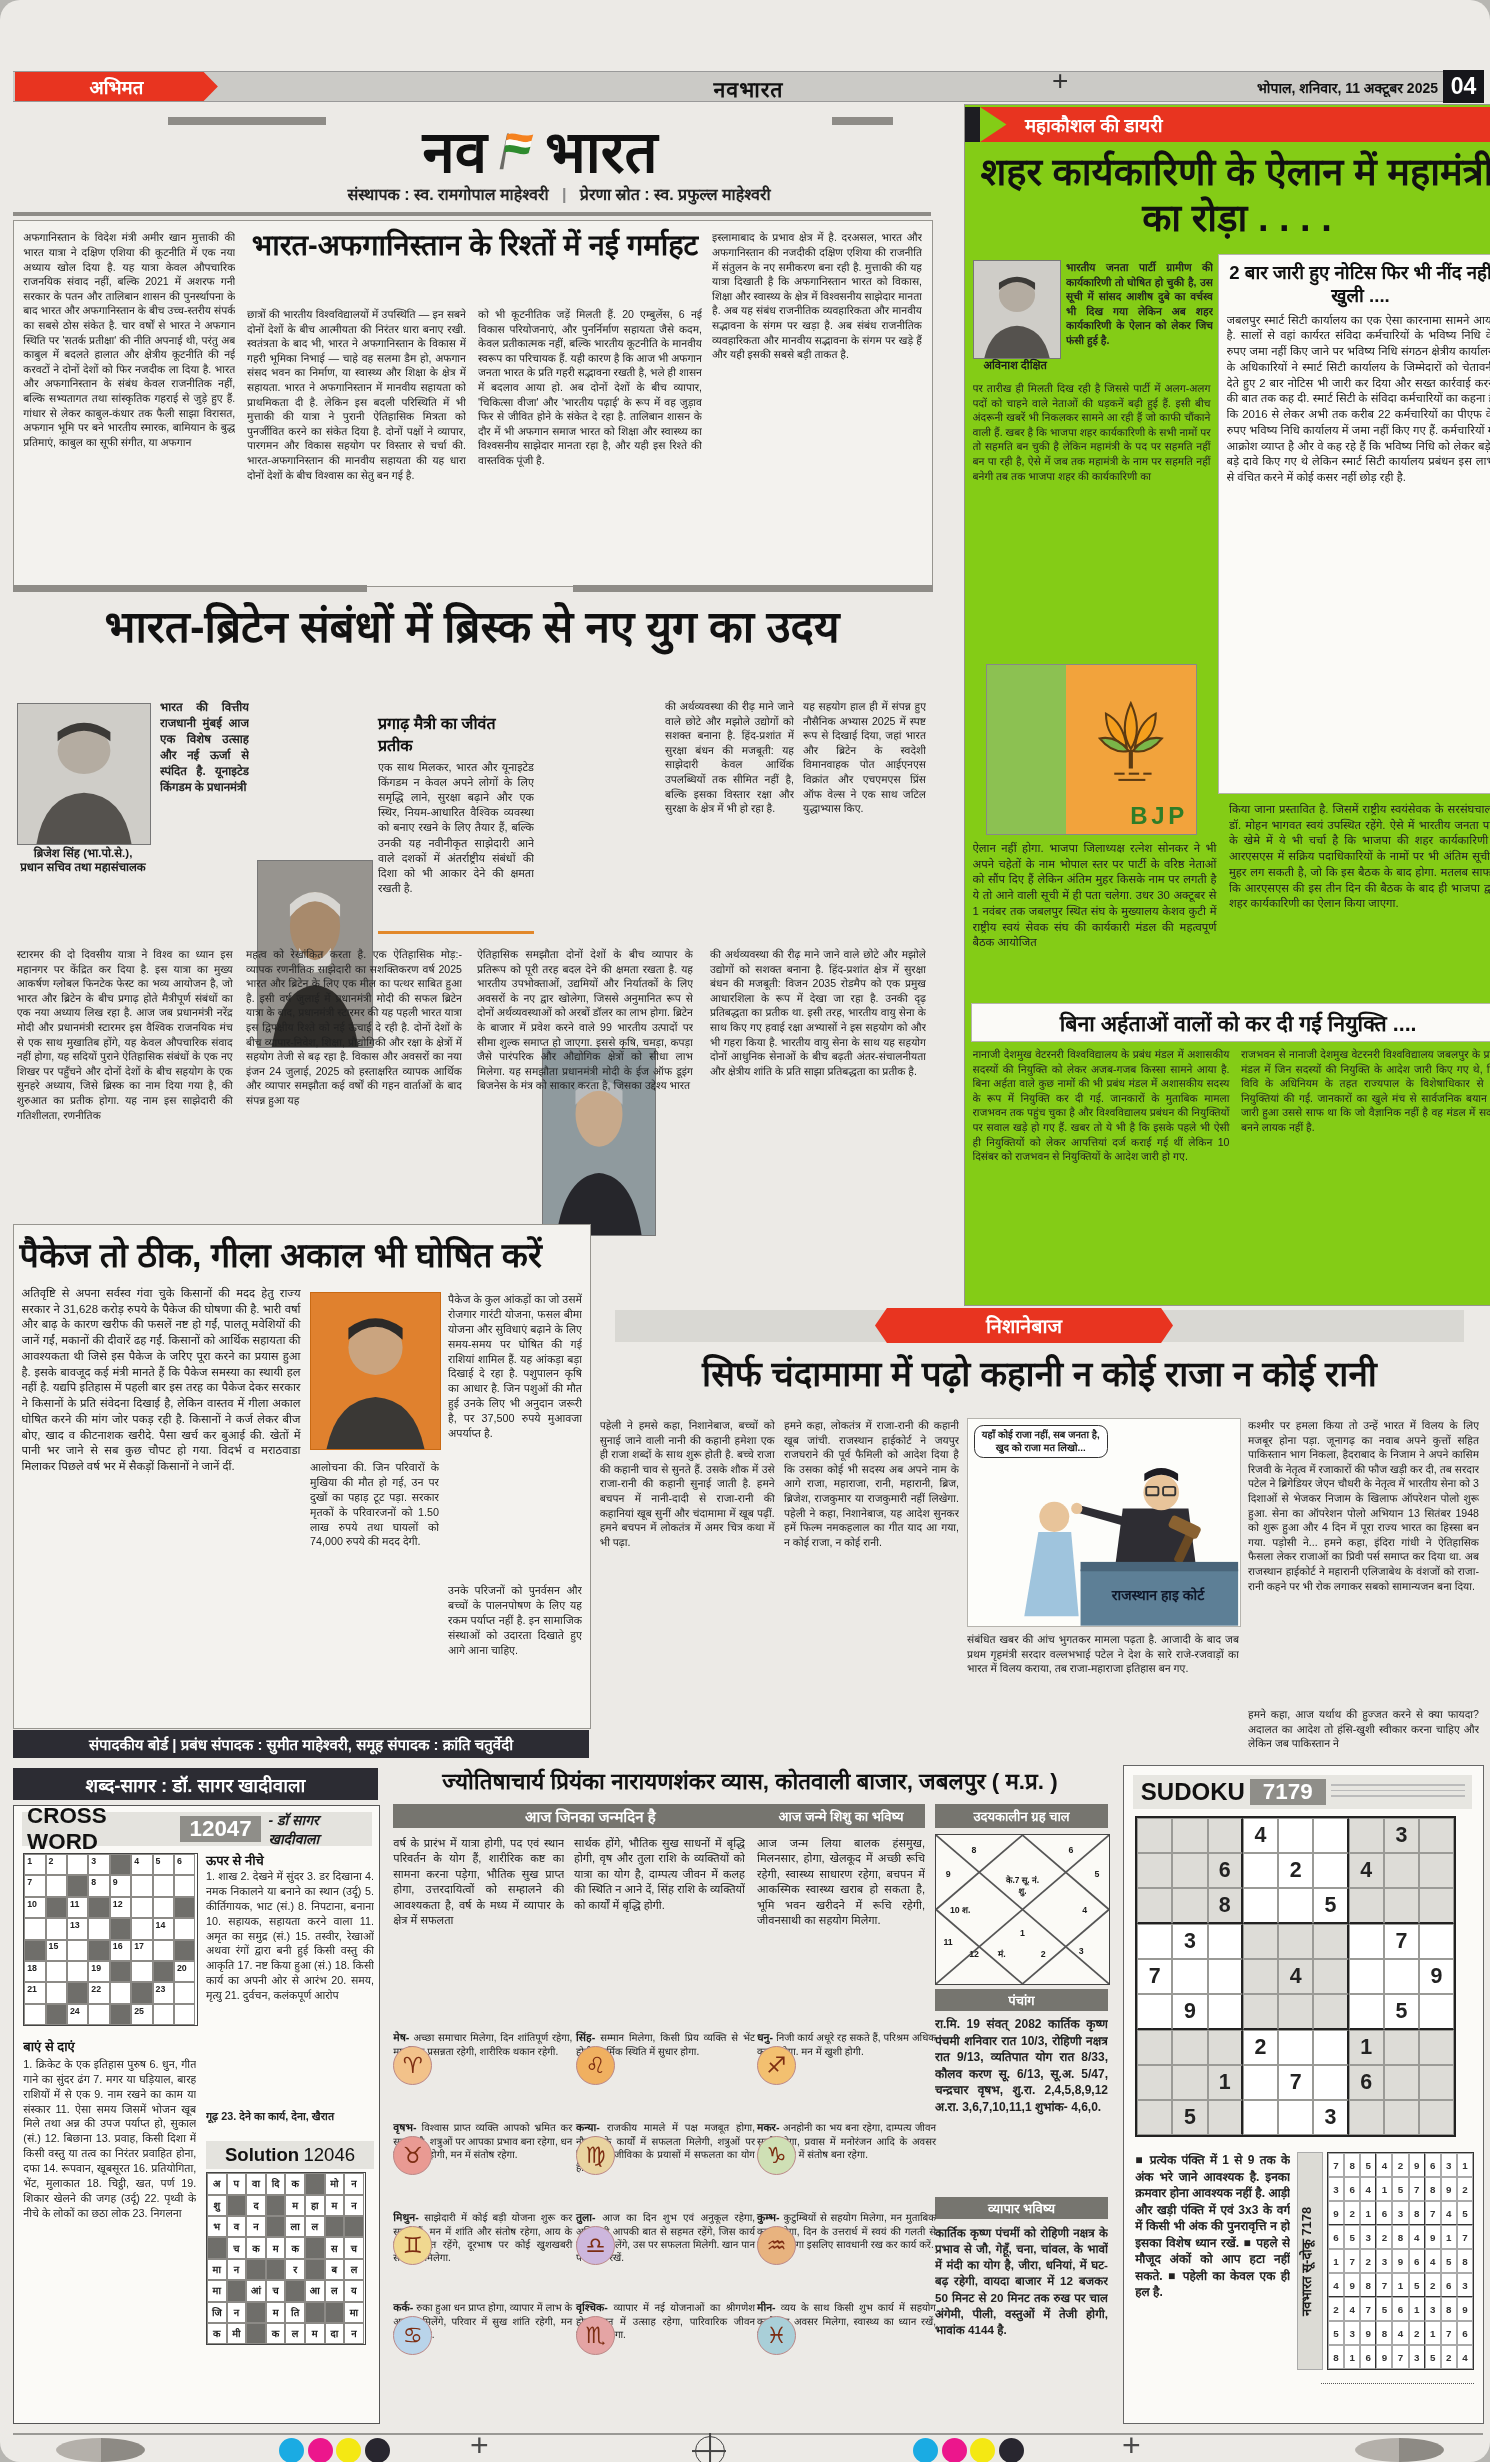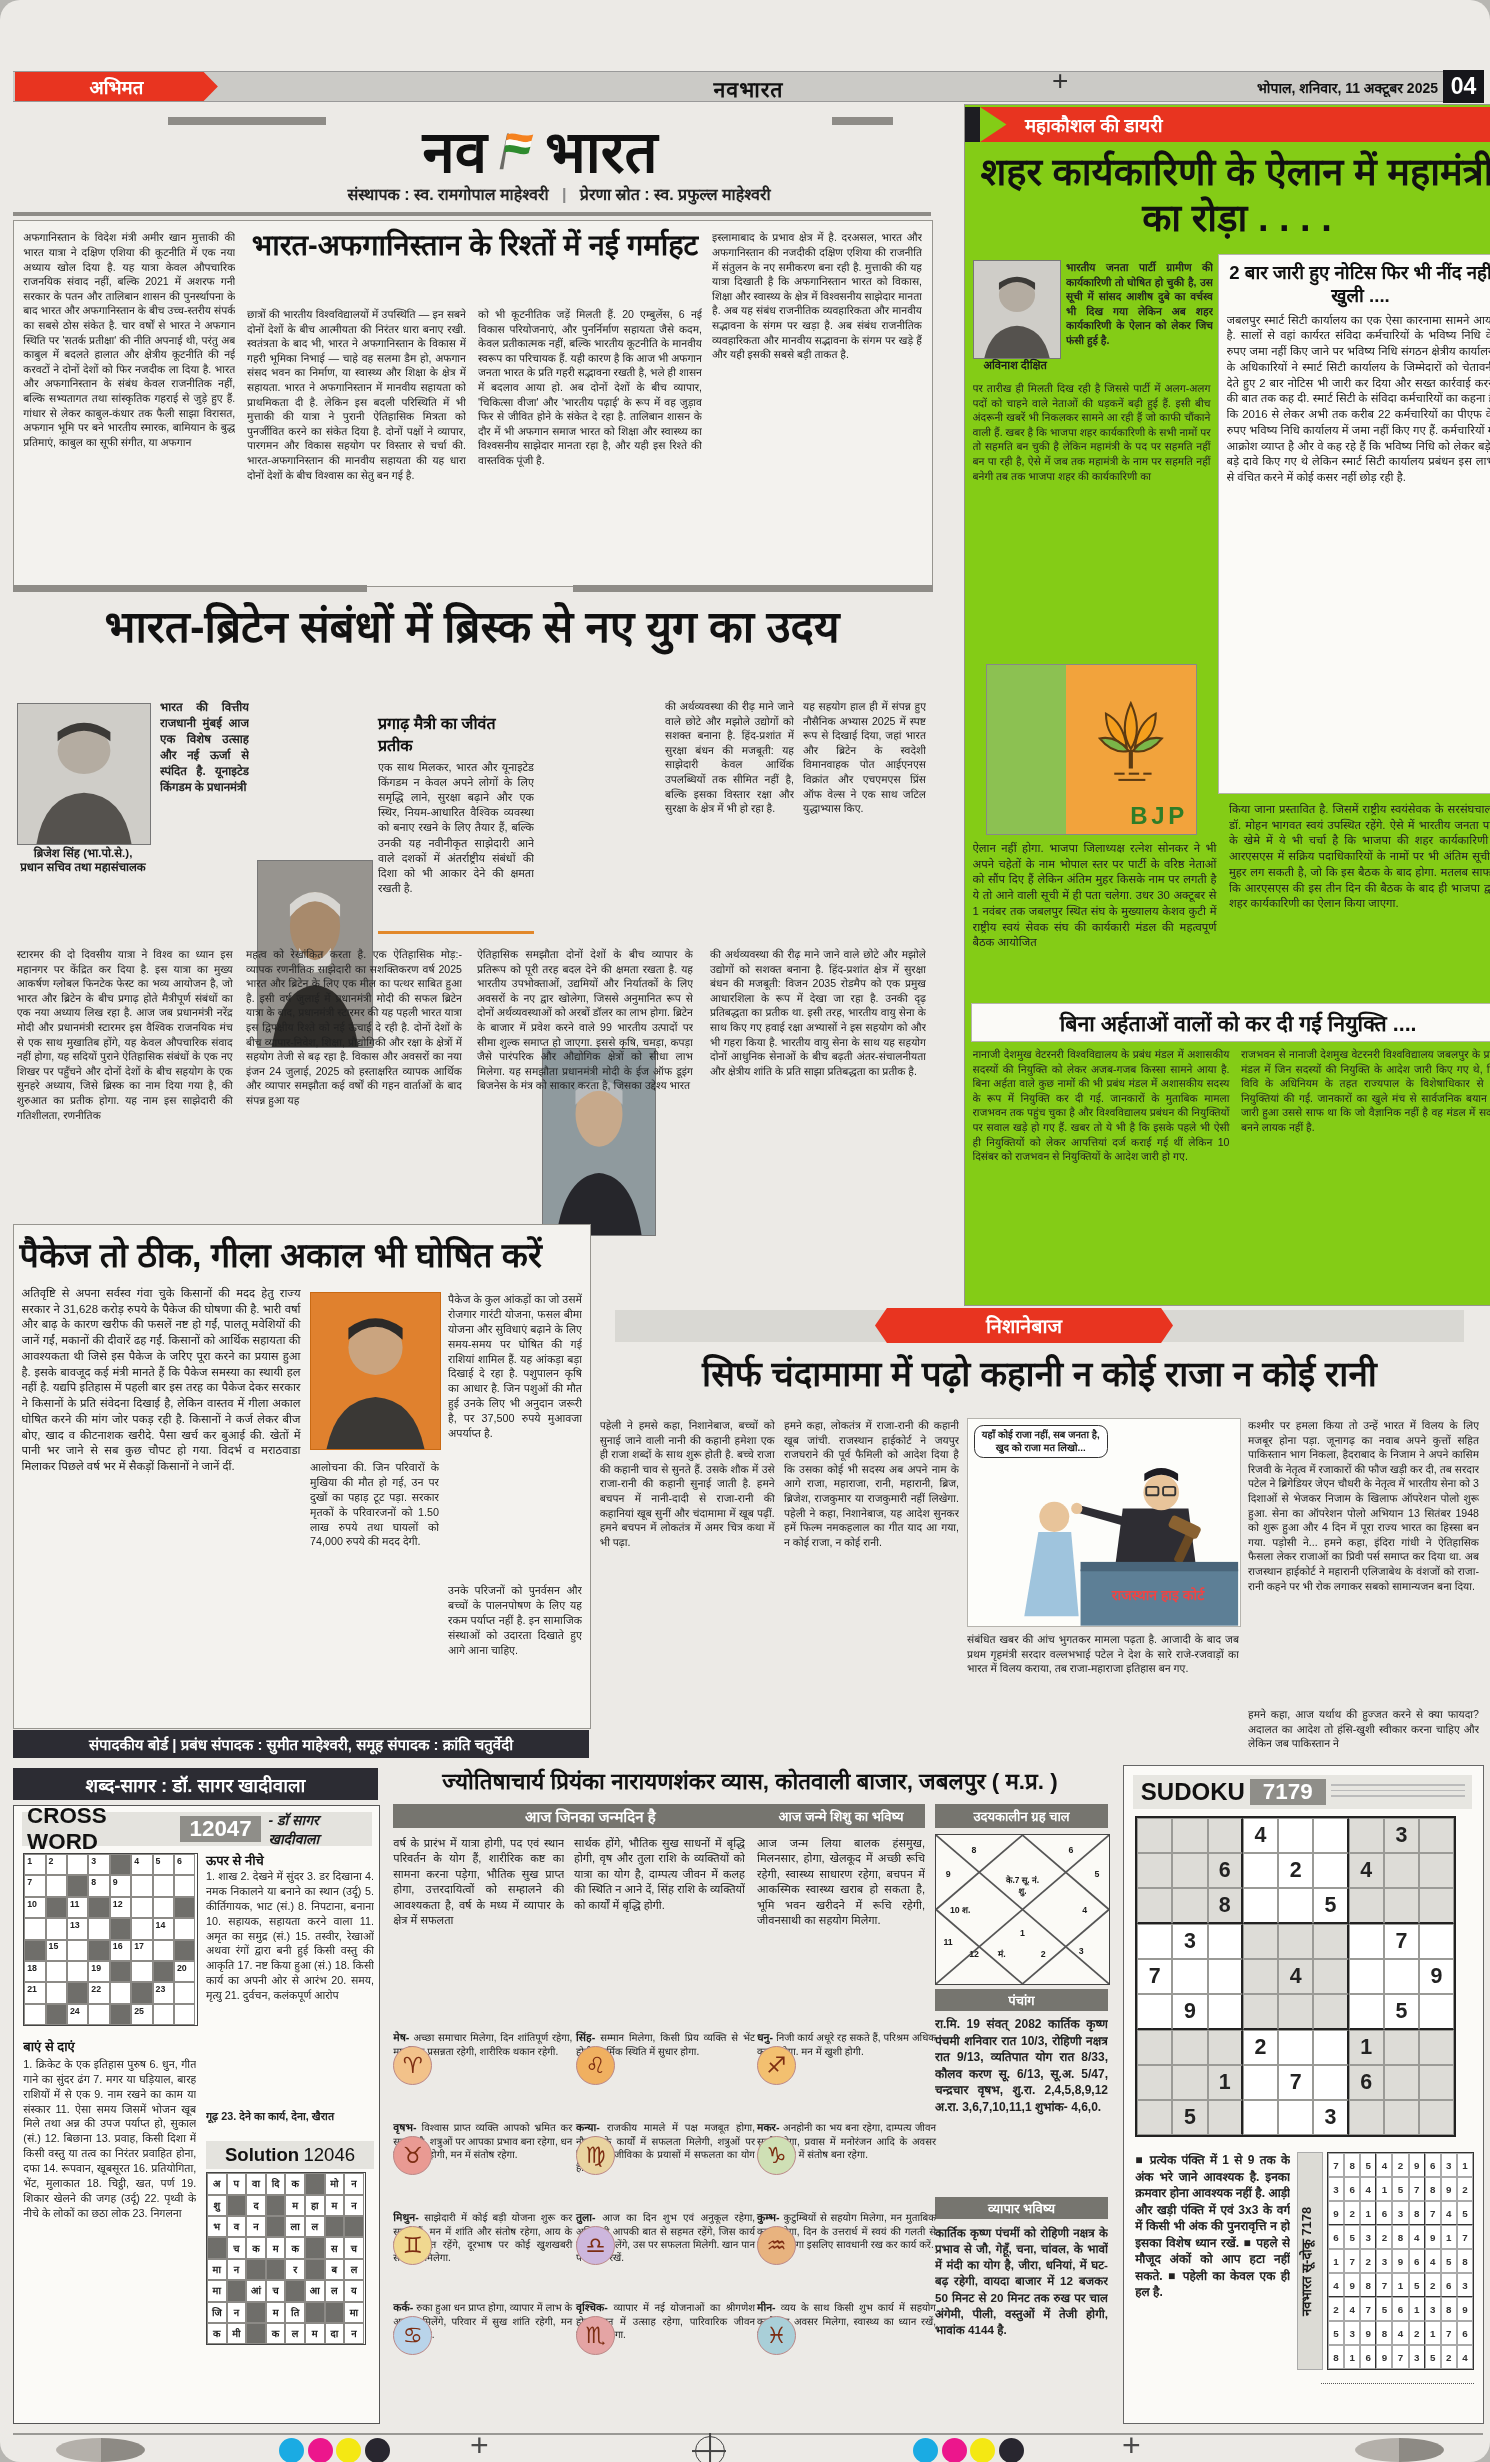--- a/index.html
+++ b/index.html
@@ -237,21 +237,21 @@
         <path d="M188 66 Q206 52 224 66 L224 58 Q206 46 188 58 Z" fill="#1d1c22"></path>
         <rect x="190" y="72" width="13" height="9" rx="2" fill="none" stroke="#333" stroke-width="2"></rect>
         <rect x="208" y="72" width="13" height="9" rx="2" fill="none" stroke="#333" stroke-width="2"></rect>
         <path d="M170 105 L120 92 L118 100 L168 114 Z" fill="#2e2d33"></path>
         <circle cx="116" cy="95" r="6" fill="#e8c49a"></circle>
         <rect x="226" y="118" width="10" height="36" rx="3" fill="#6b4a23" transform="rotate(25 231 136)"></rect>
         <rect x="214" y="108" width="34" height="14" rx="4" fill="#8a6231" transform="rotate(25 231 115)"></rect>
         <rect x="120" y="160" width="168" height="60" fill="#5d7f96"></rect>
         <rect x="120" y="152" width="168" height="10" fill="#49657a"></rect>
       </svg>
-      <div class="abs" style="left:119px;top:166px;width:142px;text-align:center;color:#ef4444;font-weight:800;font-size:14px;">राजस्थान हाइ कोर्ट</div>
+      <div class="abs" style="left:119px;top:166px;width:142px;text-align:center;color:#0f172a;font-weight:800;font-size:14px;">राजस्थान हाइ कोर्ट</div>
     </div>
     <div class="abs t" style="left:371px;top:324px;width:272px;height:114px;">संबंधित खबर की आंच भुगतकर मामला पढ़ता है. आजादी के बाद जब प्रथम गृहमंत्री सरदार वल्लभभाई पटेल ने देश के सारे राजे-रजवाड़ों का भारत में विलय कराया, तब राजा-महाराजा इतिहास बन गए.</div>
     <div class="abs t" style="left:652px;top:110px;width:231px;height:285px;">कश्मीर पर हमला किया तो उन्हें भारत में विलय के लिए मजबूर होना पड़ा. जूनागढ़ का नवाब अपने कुत्तों सहित पाकिस्तान भाग निकला, हैदराबाद के निजाम ने अपने कासिम रिजवी के नेतृत्व में रजाकारों की फौज खड़ी कर दी, तब सरदार पटेल ने ब्रिगेडियर जेएन चौधरी के नेतृत्व में भारतीय सेना को 3 दिशाओं से भेजकर निजाम के खिलाफ ऑपरेशन पोलो शुरू हुआ. सेना का ऑपरेशन पोलो अभियान 13 सितंबर 1948 को शुरू हुआ और 4 दिन में पूरा राज्य भारत का हिस्सा बन गया. पड़ोसी ने... हमने कहा, इंदिरा गांधी ने ऐतिहासिक फैसला लेकर राजाओं का प्रिवी पर्स समाप्त कर दिया था. अब राजस्थान हाईकोर्ट ने महारानी एलिजाबेथ के वंशजों को राजा-रानी कहने पर भी रोक लगाकर सबको सामान्यजन बना दिया.</div>
     <div class="abs t" style="left:652px;top:399px;width:231px;height:41px;">हमने कहा, आज यर्थाथ की हुज्जत करने से क्या फायदा? अदालत का आदेश तो हंसि-खुशी स्वीकार करना चाहिए और लेकिन जब पाकिस्तान ने</div>
   </div>
 
   <div class="abs darkbar" style="left:13px;top:1768px;width:365px;height:32px;font-size:18.6px;">
     <span>शब्द-सागर : डॉ. सागर खादीवाला</span>
   </div>
   <div class="abs whitebox" style="left:13px;top:1805px;width:365px;height:617px;border:1.9px solid #555;">

